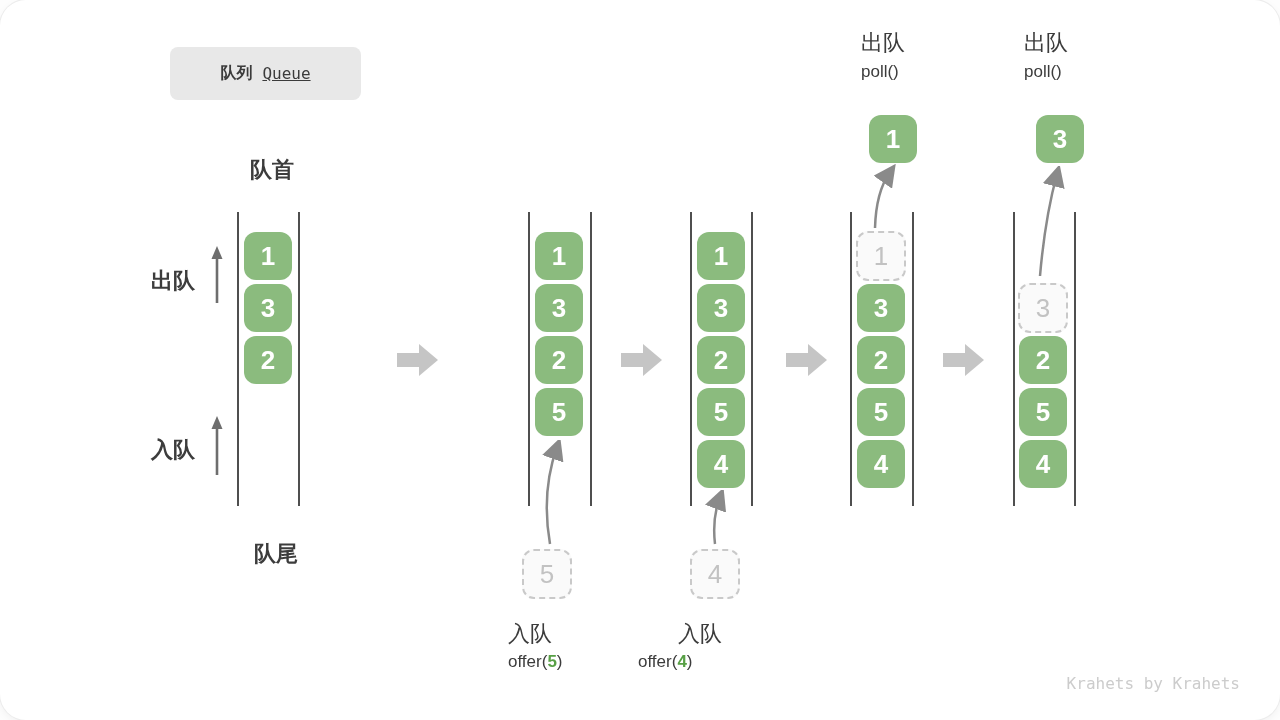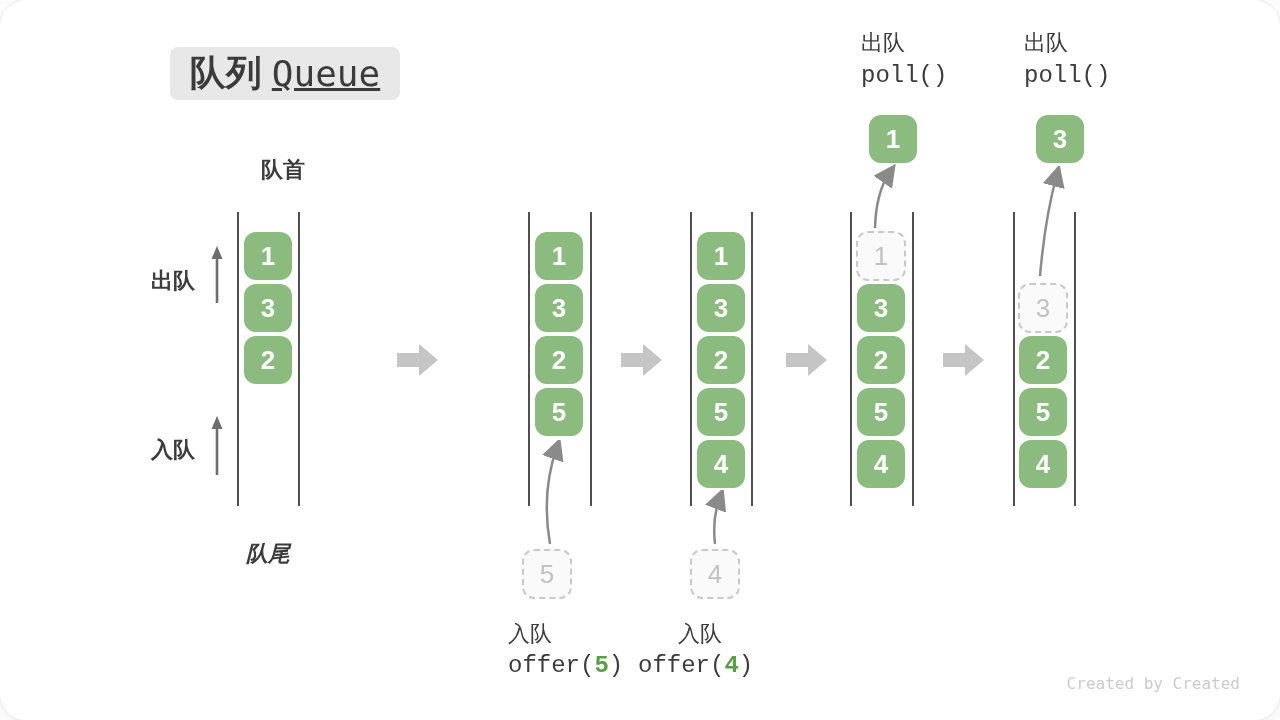--- a/index.html
+++ b/index.html
@@ -2,29 +2,29 @@
 <html><head>
 <meta charset="utf-8">
 <style>
   html,body{margin:0;padding:0;background:#fdfdfd;}
   .canvas{
     position:relative;width:1280px;height:720px;background:#ffffff;
     border-radius:26px;box-shadow:0 0 0 1px #ececec, 0 3px 10px rgba(0,0,0,0.05);
     overflow:hidden;font-family:"Liberation Sans",sans-serif;color:#3c3c3c;
   }
   .title-box{
-    position:absolute;left:170px;top:47px;width:230px;height:53px;
+    position:absolute;left:170px;top:47px;width:191px;height:53px;
     background:#e8e8e8;border-radius:8px;display:flex;align-items:center;justify-content:center;
-    font-size:36px;gap:10px;
+    font-size:16px;gap:10px;
   }
   .title-zh{font-weight:700;color:#3b3b3b;}
   .title-en{font-family:"DejaVu Sans Mono",monospace;color:#3b3b3b;text-decoration:underline;}
   .zh-label{position:absolute;font-size:22px;font-weight:700;color:#3c3c3c;white-space:nowrap;}
   .op-label{position:absolute;font-size:22px;font-weight:400;color:#3c3c3c;white-space:nowrap;}
-  .op-code{position:absolute;font-family:Liberation Mono, monospace;font-size:24px;color:#3c3c3c;white-space:nowrap;}
+  .op-code{position:absolute;font-family:Liberation Sans, sans-serif;font-size:17px;color:#3c3c3c;white-space:nowrap;}
   .op-code .arg{color:#58a046;font-weight:700;}
   .wall{position:absolute;top:212px;width:2px;height:294px;background:#4f4f4f;}
   .cell{
     position:absolute;width:48px;height:48px;border-radius:12px;
     display:flex;align-items:center;justify-content:center;
     font-size:26px;font-weight:700;box-sizing:border-box;
   }
   .cell.green{background:#8bbb7e;color:#ffffff;}
   .cell.dashed{
     width:50px;height:50px;background:#fafafa;border:2px dashed #c9c9c9;
@@ -39,22 +39,22 @@
 </head>
 <body>
 
 <div class="canvas">
 
   <div class="title-box">
     <span class="title-zh">队列</span>
     <span class="title-en">Queue</span>
   </div>
 
-  <div class="zh-label" style="left:253px;top:155px;width:60px;text-align:center;">队首</div>
-  <div class="zh-label" style="left:238px;top:539px;width:60px;text-align:center;font-style:italic;">队尾</div>
+  <div class="zh-label" style="left:242px;top:155px;width:60px;text-align:center;">队首</div>
+  <div class="zh-label" style="left:238px;top:539px;width:60px;text-align:right;">队尾</div>
   <div class="zh-label" style="left:151px;top:266px;">出队</div>
   <div class="zh-label" style="left:151px;top:435px;">入队</div>
 
   <svg class="arr-svg" style="left:209px;top:246px;" width="16" height="58" viewBox="0 0 16 58">
     <line x1="8" y1="10" x2="8" y2="57" stroke="#6e6e6e" stroke-width="2.6"></line>
     <polygon points="8,0 2.5,13 13.5,13" fill="#6e6e6e"></polygon>
   </svg>
   <svg class="arr-svg" style="left:209px;top:416px;" width="16" height="60" viewBox="0 0 16 60">
     <line x1="8" y1="10" x2="8" y2="59" stroke="#6e6e6e" stroke-width="2.6"></line>
     <polygon points="8,0 2.5,13 13.5,13" fill="#6e6e6e"></polygon>
@@ -163,15 +163,15 @@
     <svg class="arr-svg" style="left:1030px;top:166px;" width="36" height="114" viewBox="0 0 36 114">
       <defs>
           <marker id="ah4" markerWidth="9" markerHeight="9" refX="5" refY="4.5" orient="auto">
             <path d="M0,0 L9,4.5 L0,9 z" fill="#8a8a8a"></path>
           </marker>
         </defs>
       <path d="M10,110 Q15,52 27,8" fill="none" stroke="#8a8a8a" stroke-width="2.5" marker-end="url(#ah4)"></path>
     </svg>
   </div>
 
-  <div class="watermark">Created by Created</div>
+  <div class="watermark">Krahets by Krahets</div>
 
 </div>
 
 </body></html>

